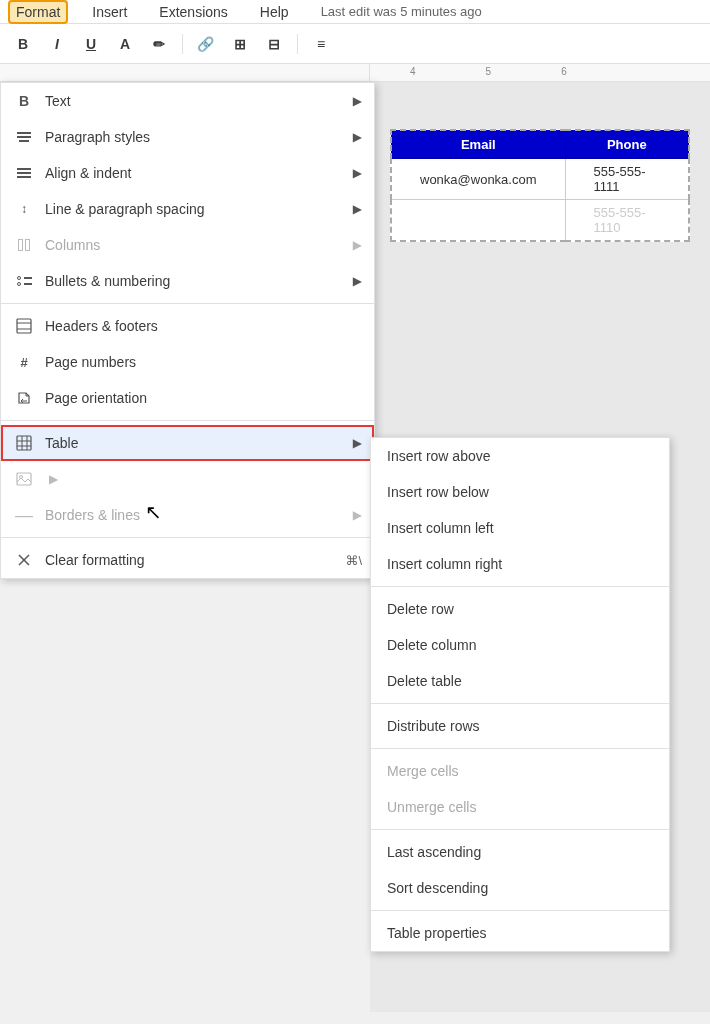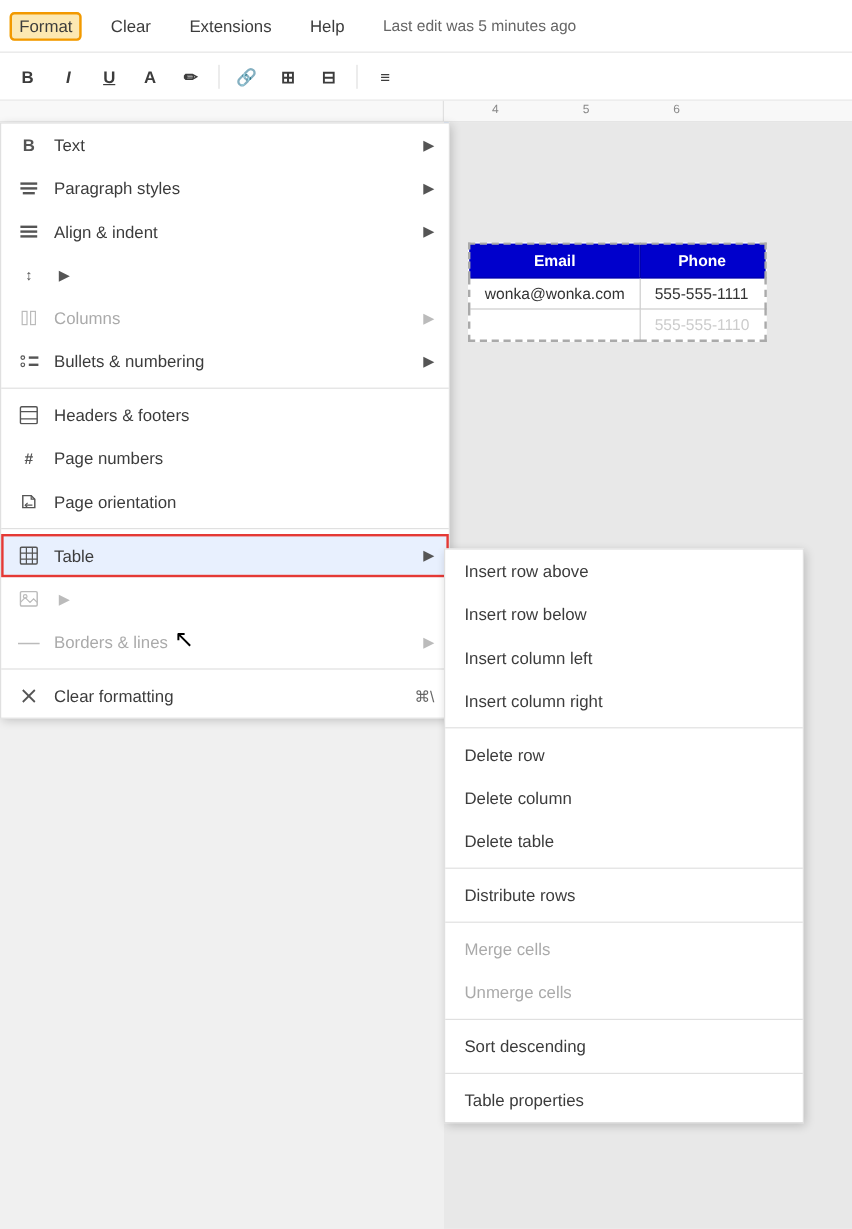--- a/index.html
+++ b/index.html
@@ -10,21 +10,21 @@
       width: 710px;
       height: 1024px;
       overflow: hidden;
       position: relative;
     }
 
     
     .top-bar {
       display: flex;
       align-items: center;
-      height: 44px;
+      height: 24px;
       background: #fff;
       border-bottom: 1px solid #e0e0e0;
       padding: 0 8px;
       gap: 16px;
     }
     .top-bar-item {
       font-size: 14px;
       color: #3c3c3c;
       padding: 4px 8px;
       cursor: pointer;
@@ -104,31 +104,31 @@
       flex: 1;
       padding: 20px;
       margin-left: 370px;
     }
 
     
     .doc-table {
       background: #fff;
       border-collapse: collapse;
       border: 2px dashed #aaa;
-      margin-top: 80px;
+      margin-top: 27px;
     }
     .doc-table th {
       background: #0000cc;
       color: #fff;
       padding: 6px 14px;
       font-size: 13px;
       border: 1px solid #0000aa;
     }
     .doc-table td {
-      padding: 5px 12px;
+      padding: 5px 28px;
       font-size: 13px;
       border: 1px solid #ccc;
       color: #333;
     }
 
     
     .left-blue-bar {
       width: 4px;
       background: #1a73e8;
       position: absolute;
@@ -237,21 +237,21 @@
       font-size: 20px;
       pointer-events: none;
       z-index: 300;
     }
   </style>
 </head>
 <body>
 
 <div class="top-bar">
   <div class="top-bar-item active">Format</div>
-  <div class="top-bar-item">Clear</div>
+  <div class="top-bar-item">Insert</div>
   <div class="top-bar-item">Extensions</div>
   <div class="top-bar-item">Help</div>
   <div class="last-edit">Last edit was 5 minutes ago</div>
 </div>
 
 <div class="toolbar">
   <button class="toolbar-btn" style="font-style:normal;">
       <b>B</b>
     </button>
   <button class="toolbar-btn" style="font-style:italic;">I</button>
@@ -327,20 +327,21 @@
         <div style="width:14px; height:2px; background:#555;"></div>
         <div style="width:14px; height:2px; background:#555;"></div>
         <div style="width:14px; height:2px; background:#555;"></div>
       </div>
       <span class="menu-label">Align &amp; indent</span>
       <span class="menu-arrow">▶</span>
     </div>
 
     <div class="menu-item">
       <div class="menu-icon" style="font-size:12px;">↕</div>
+      <span class="menu-label">Line &amp; paragraph spacing</span>
       <span class="menu-arrow">▶</span>
     </div>
 
     <div class="menu-item disabled">
       <div class="menu-icon" style="font-size:12px; display:flex; gap:2px;">
         <div style="width:5px; height:12px; border:1px solid #bbb;"></div>
         <div style="width:5px; height:12px; border:1px solid #bbb;"></div>
       </div>
       <span class="menu-label">Columns</span>
       <span class="menu-arrow" style="color:#bbb;">▶</span>
@@ -456,20 +457,21 @@
 
     <div class="submenu-item">Distribute rows</div>
 
     <div class="submenu-divider"></div>
 
     <div class="submenu-item disabled">Merge cells</div>
     <div class="submenu-item disabled">Unmerge cells</div>
 
     <div class="submenu-divider"></div>
 
+    <div class="submenu-item">Last ascending</div>
     <div class="submenu-item">Sort descending</div>
 
     <div class="submenu-divider"></div>
 
     <div class="submenu-item">Table properties</div>
 
   </div>
 
   <div class="cursor-pointer" style="left: 145px; top: 418px;">↖</div>
 

